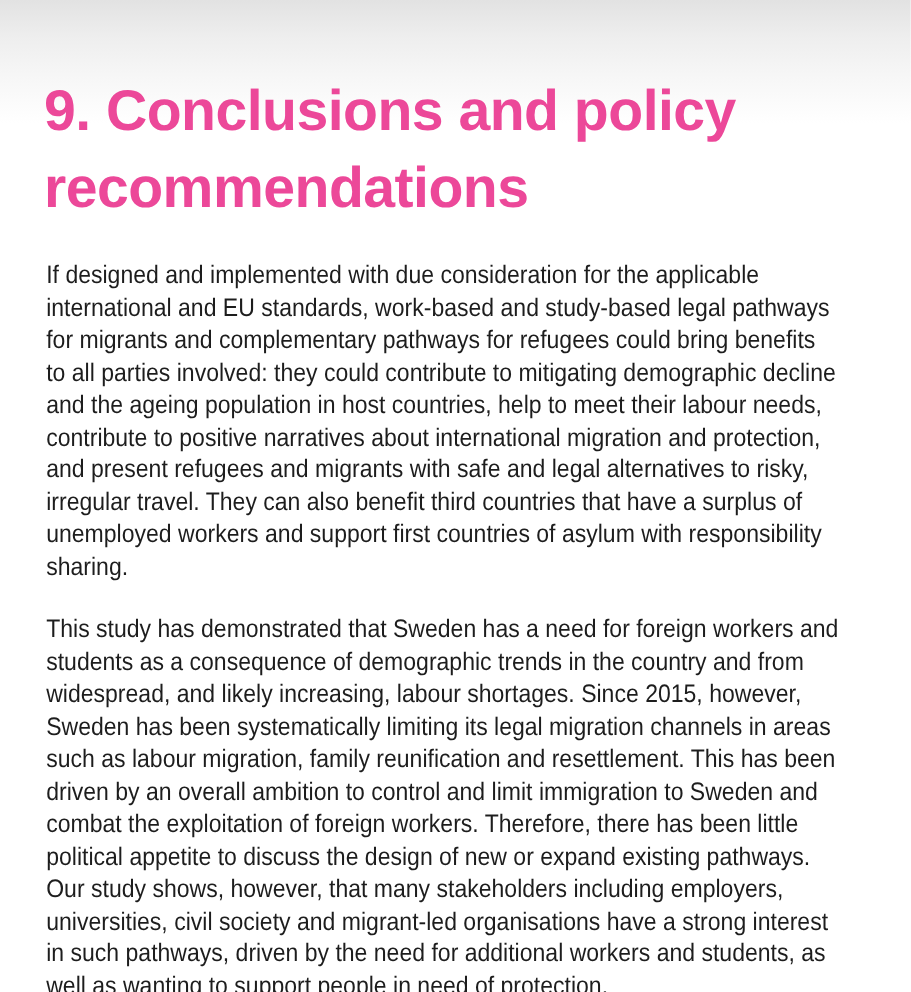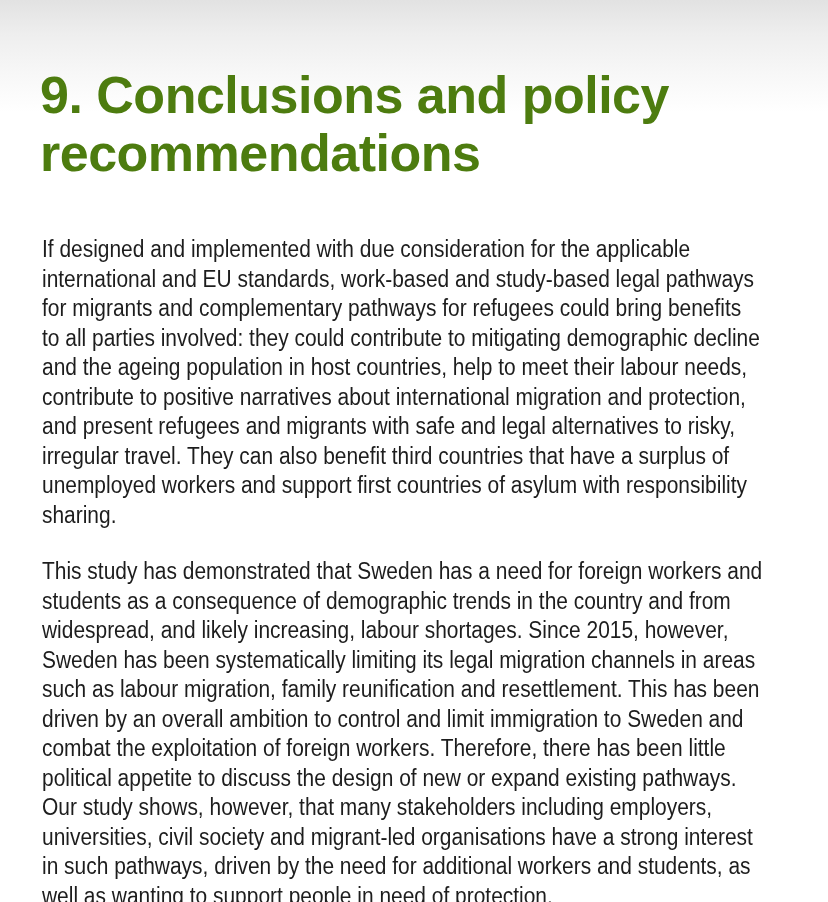--- a/index.html
+++ b/index.html
@@ -22,24 +22,24 @@
     height: 120px;
     background: linear-gradient(180deg, #e2e2e2 0px, #eeeeee 34px, #f7f7f7 72px, #ffffff 112px);
     pointer-events: none;
   }
   #section-heading {
     position: absolute;
     left: 40px;
     top: 31px;
     width: 760px;
     font-size: 52px;
-    line-height: 58px;
+    line-height: 70px;
     font-weight: bold;
     letter-spacing: -0.5px;
-    color: #4d7c0f;
+    color: #ec4899;
     white-space: pre-line;
   }
   .body-paragraph {
     position: absolute;
     left: 42px;
     width: 862px;
     font-size: 23px;
     line-height: 29.5px;
     font-weight: 400;
     color: #1d1d1d;

